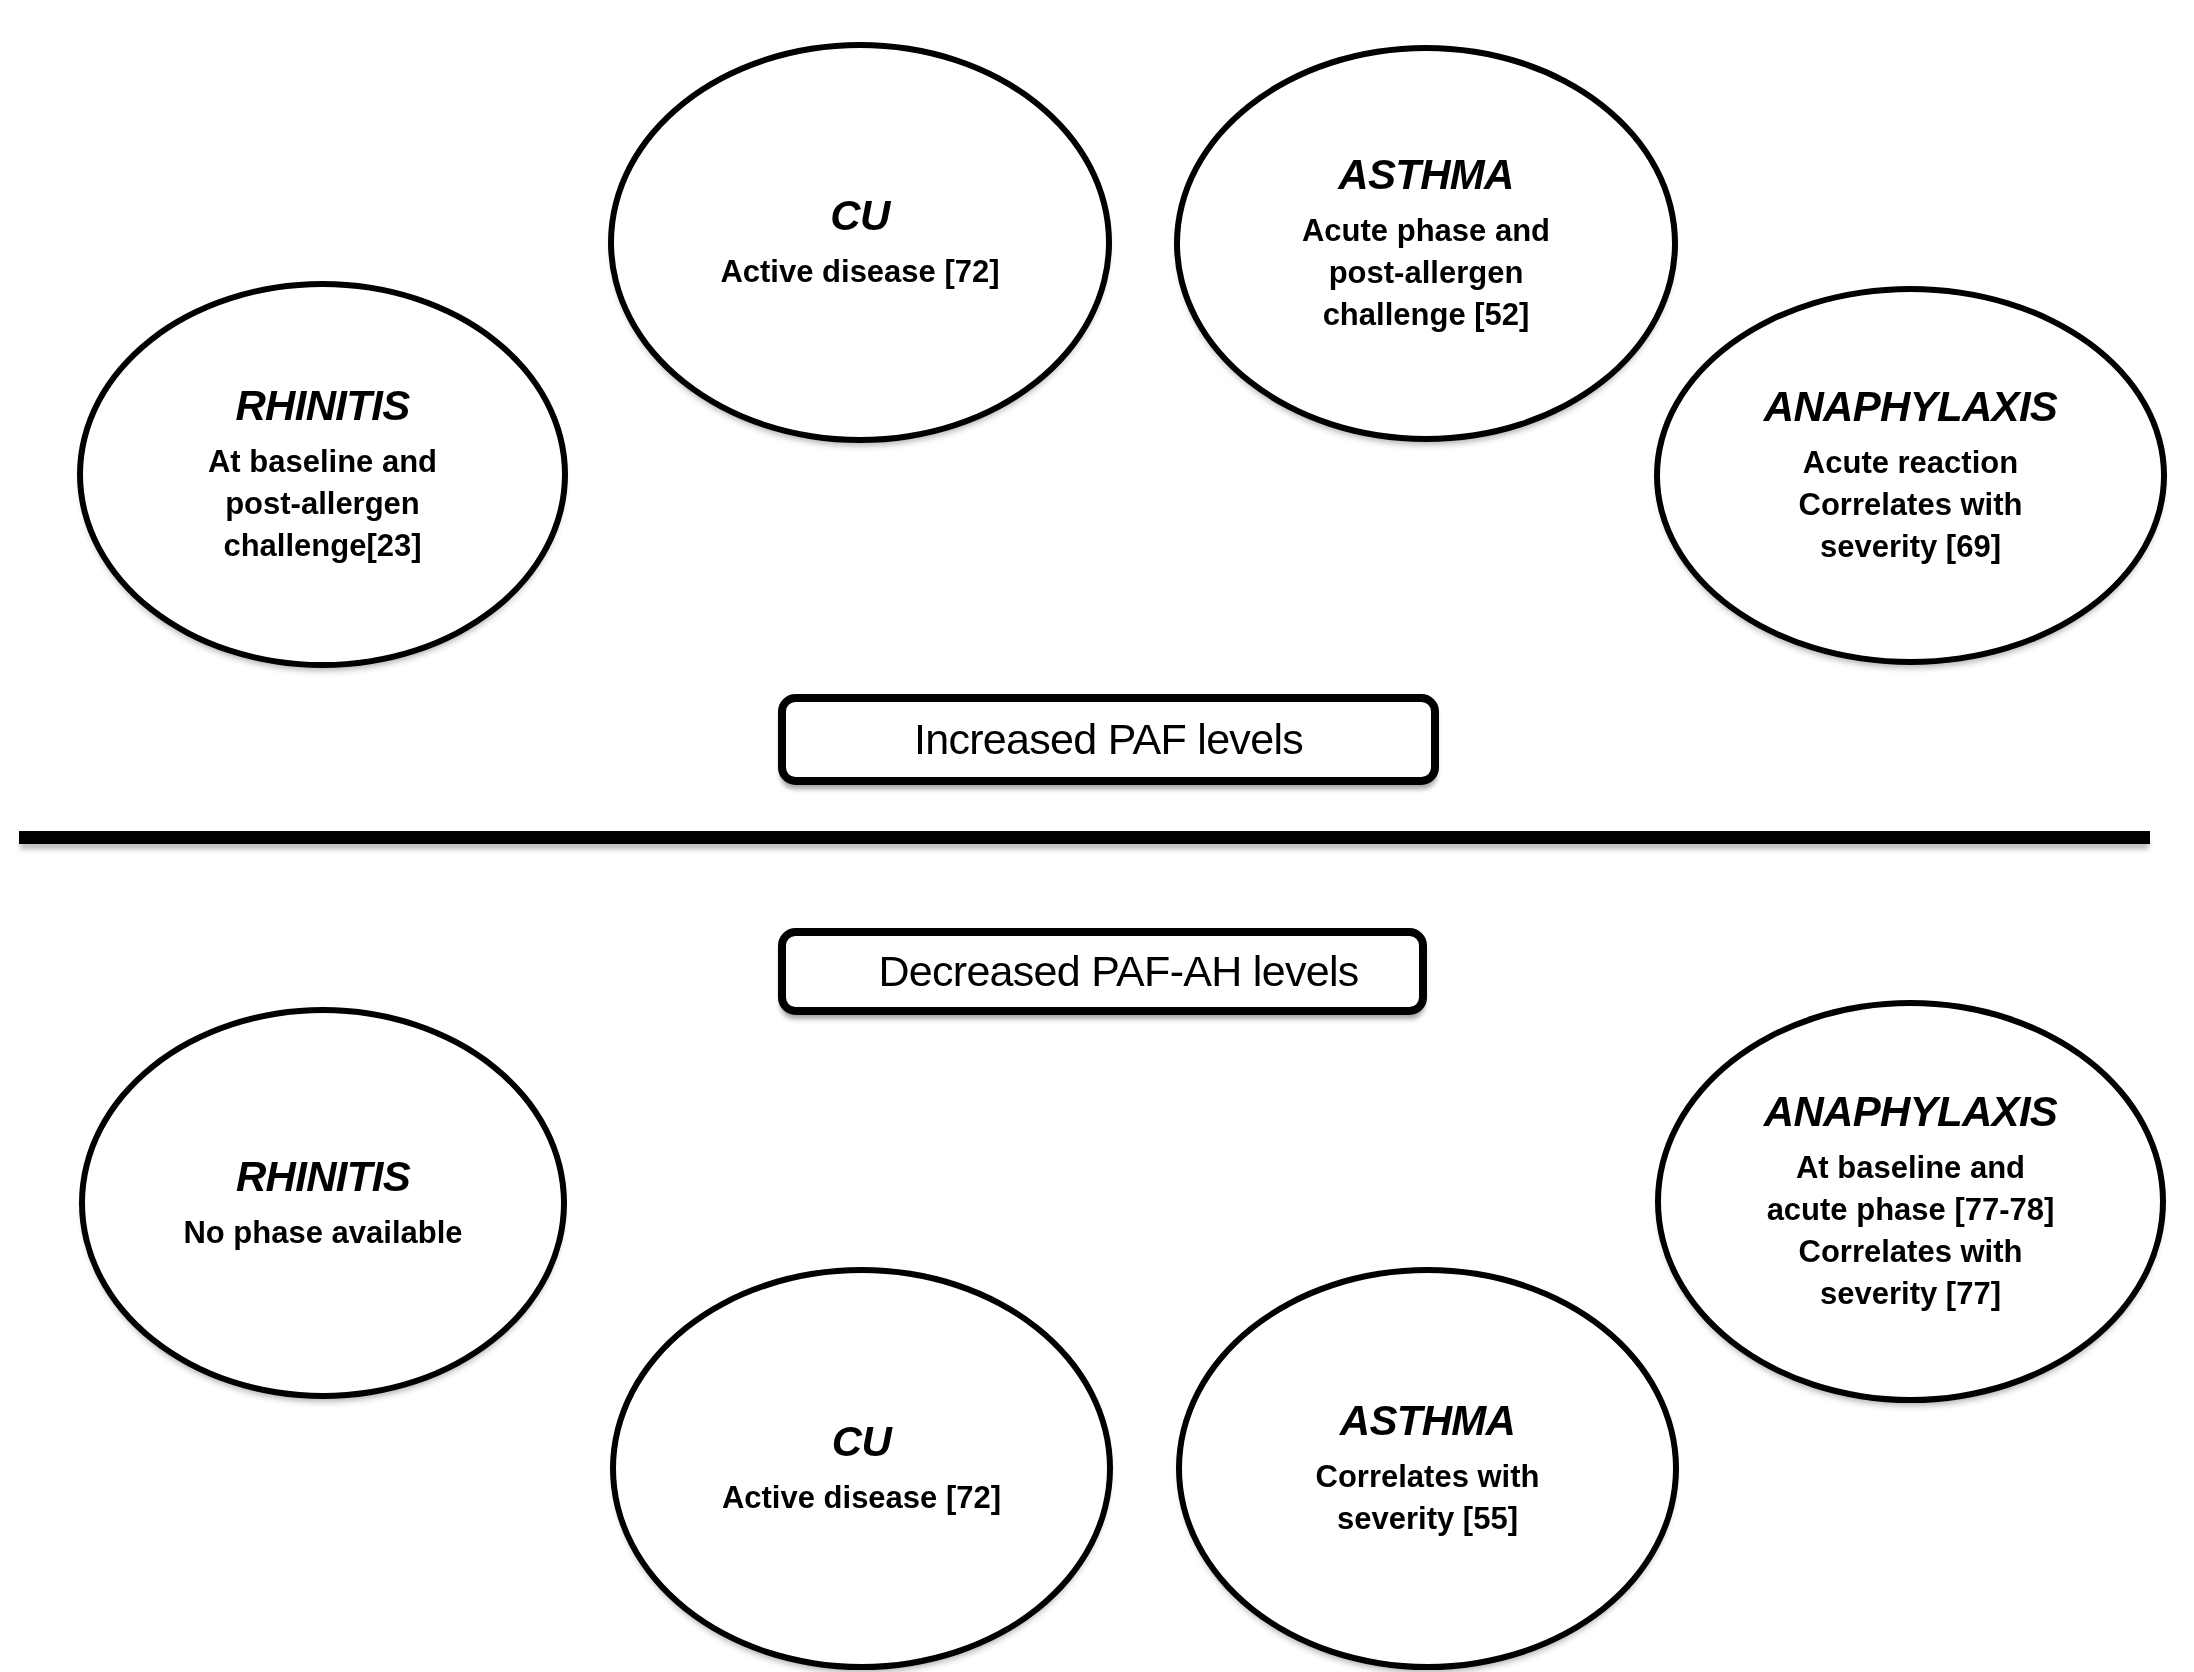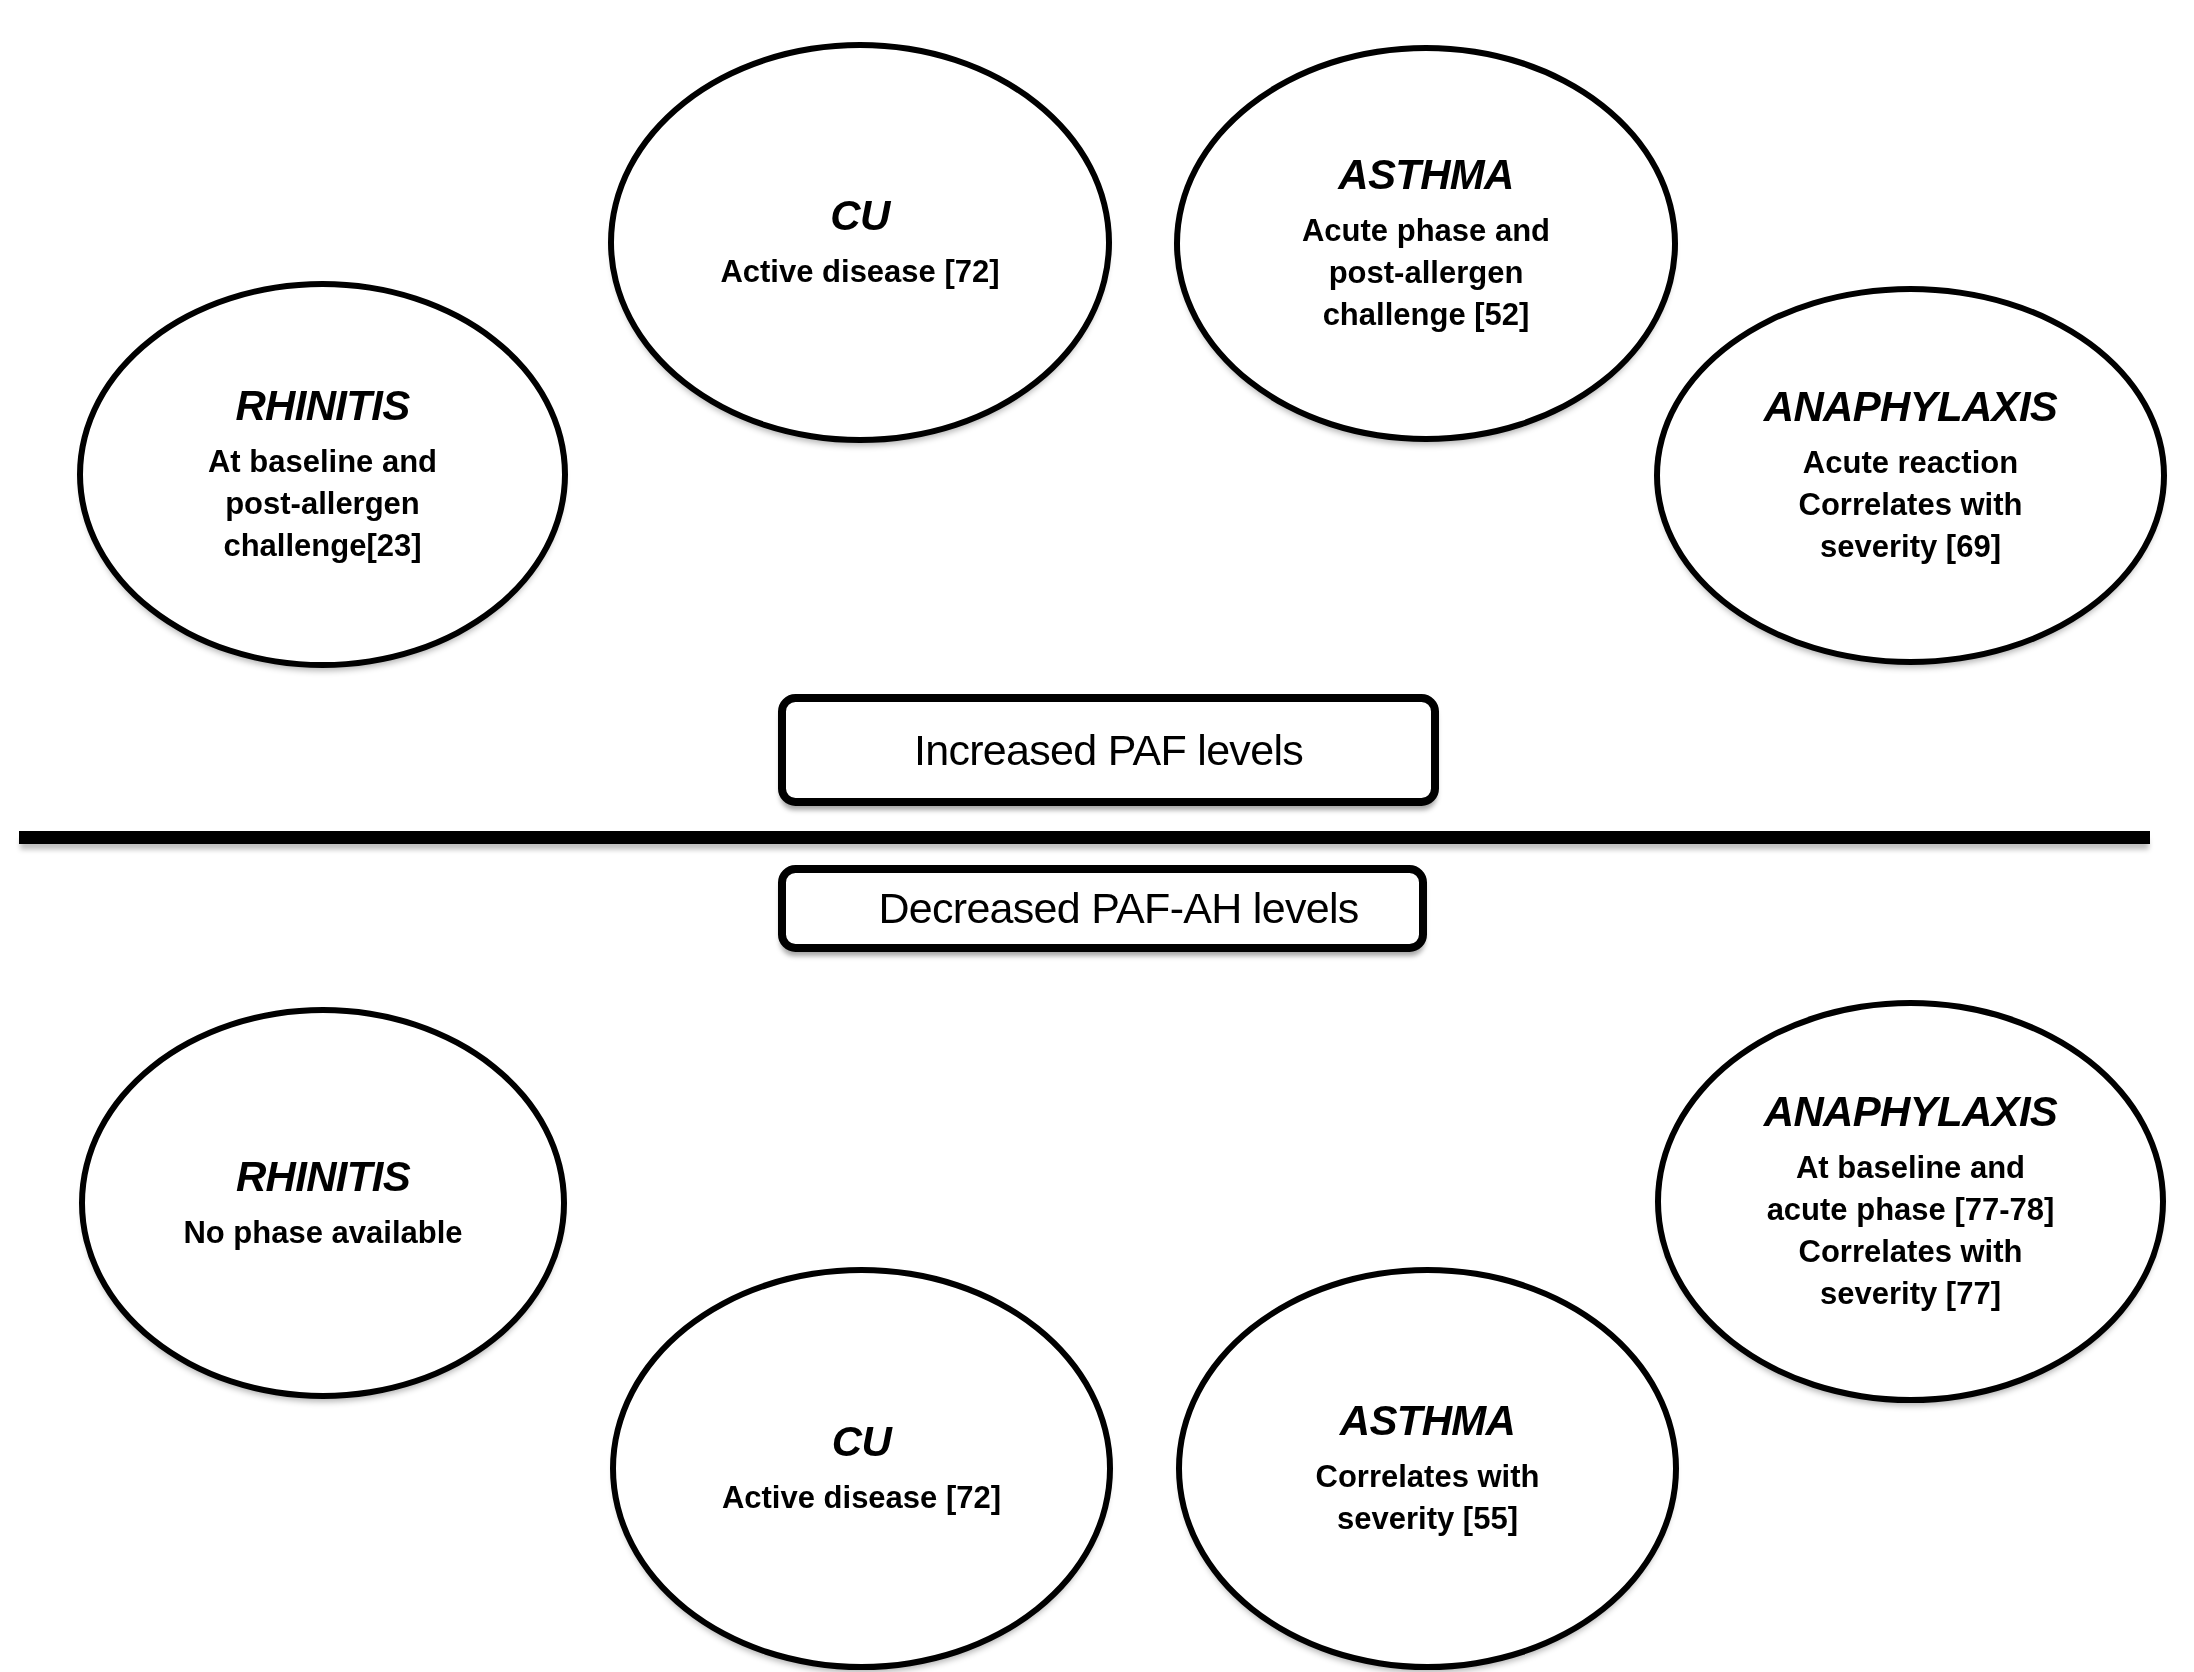--- a/index.html
+++ b/index.html
@@ -64,26 +64,26 @@
     position: absolute;
     background: #000000;
     box-shadow: 0 6.7px 5.4px -1.3px rgba(0,0,0,0.25);
   }
 
   
   .e-top-rhinitis    { left: 77px;  top: 281px;  width: 491px; height: 387px; }
   .e-top-cu          { left: 608px;  top: 42px;   width: 504px; height: 401px; }
   .e-top-asthma      { left: 1174px; top: 45px;   width: 504px; height: 397px; }
   .e-top-anaphylaxis { left: 1654px; top: 286px;  width: 513px; height: 379px; }
-  .box-increased     { left: 778px; top: 694px; width: 661px; height: 112px; }
+  .box-increased     { left: 778px; top: 694px; width: 661px; height: 91px; }
 
   .divider-main      { left: 19px;   top: 831px; width: 2131px; height: 12.8px; }
 
   
-  .box-decreased     { left: 778px; top: 865px; width: 649px; height: 87px; padding-left: 32px; }
+  .box-decreased     { left: 778px; top: 928px; width: 649px; height: 87px; padding-left: 32px; }
   .e-bot-rhinitis    { left: 79px;  top: 1007px; width: 488px; height: 392px; }
   .e-bot-cu          { left: 610px;  top: 1267px; width: 503px; height: 403px; }
   .e-bot-asthma      { left: 1176px; top: 1267px; width: 503px; height: 403px; }
   .e-bot-anaphylaxis { left: 1655px; top: 1000px; width: 511px; height: 403px; }
 </style>
 </head>
 <body>
 
 <div class="canvas">
 

